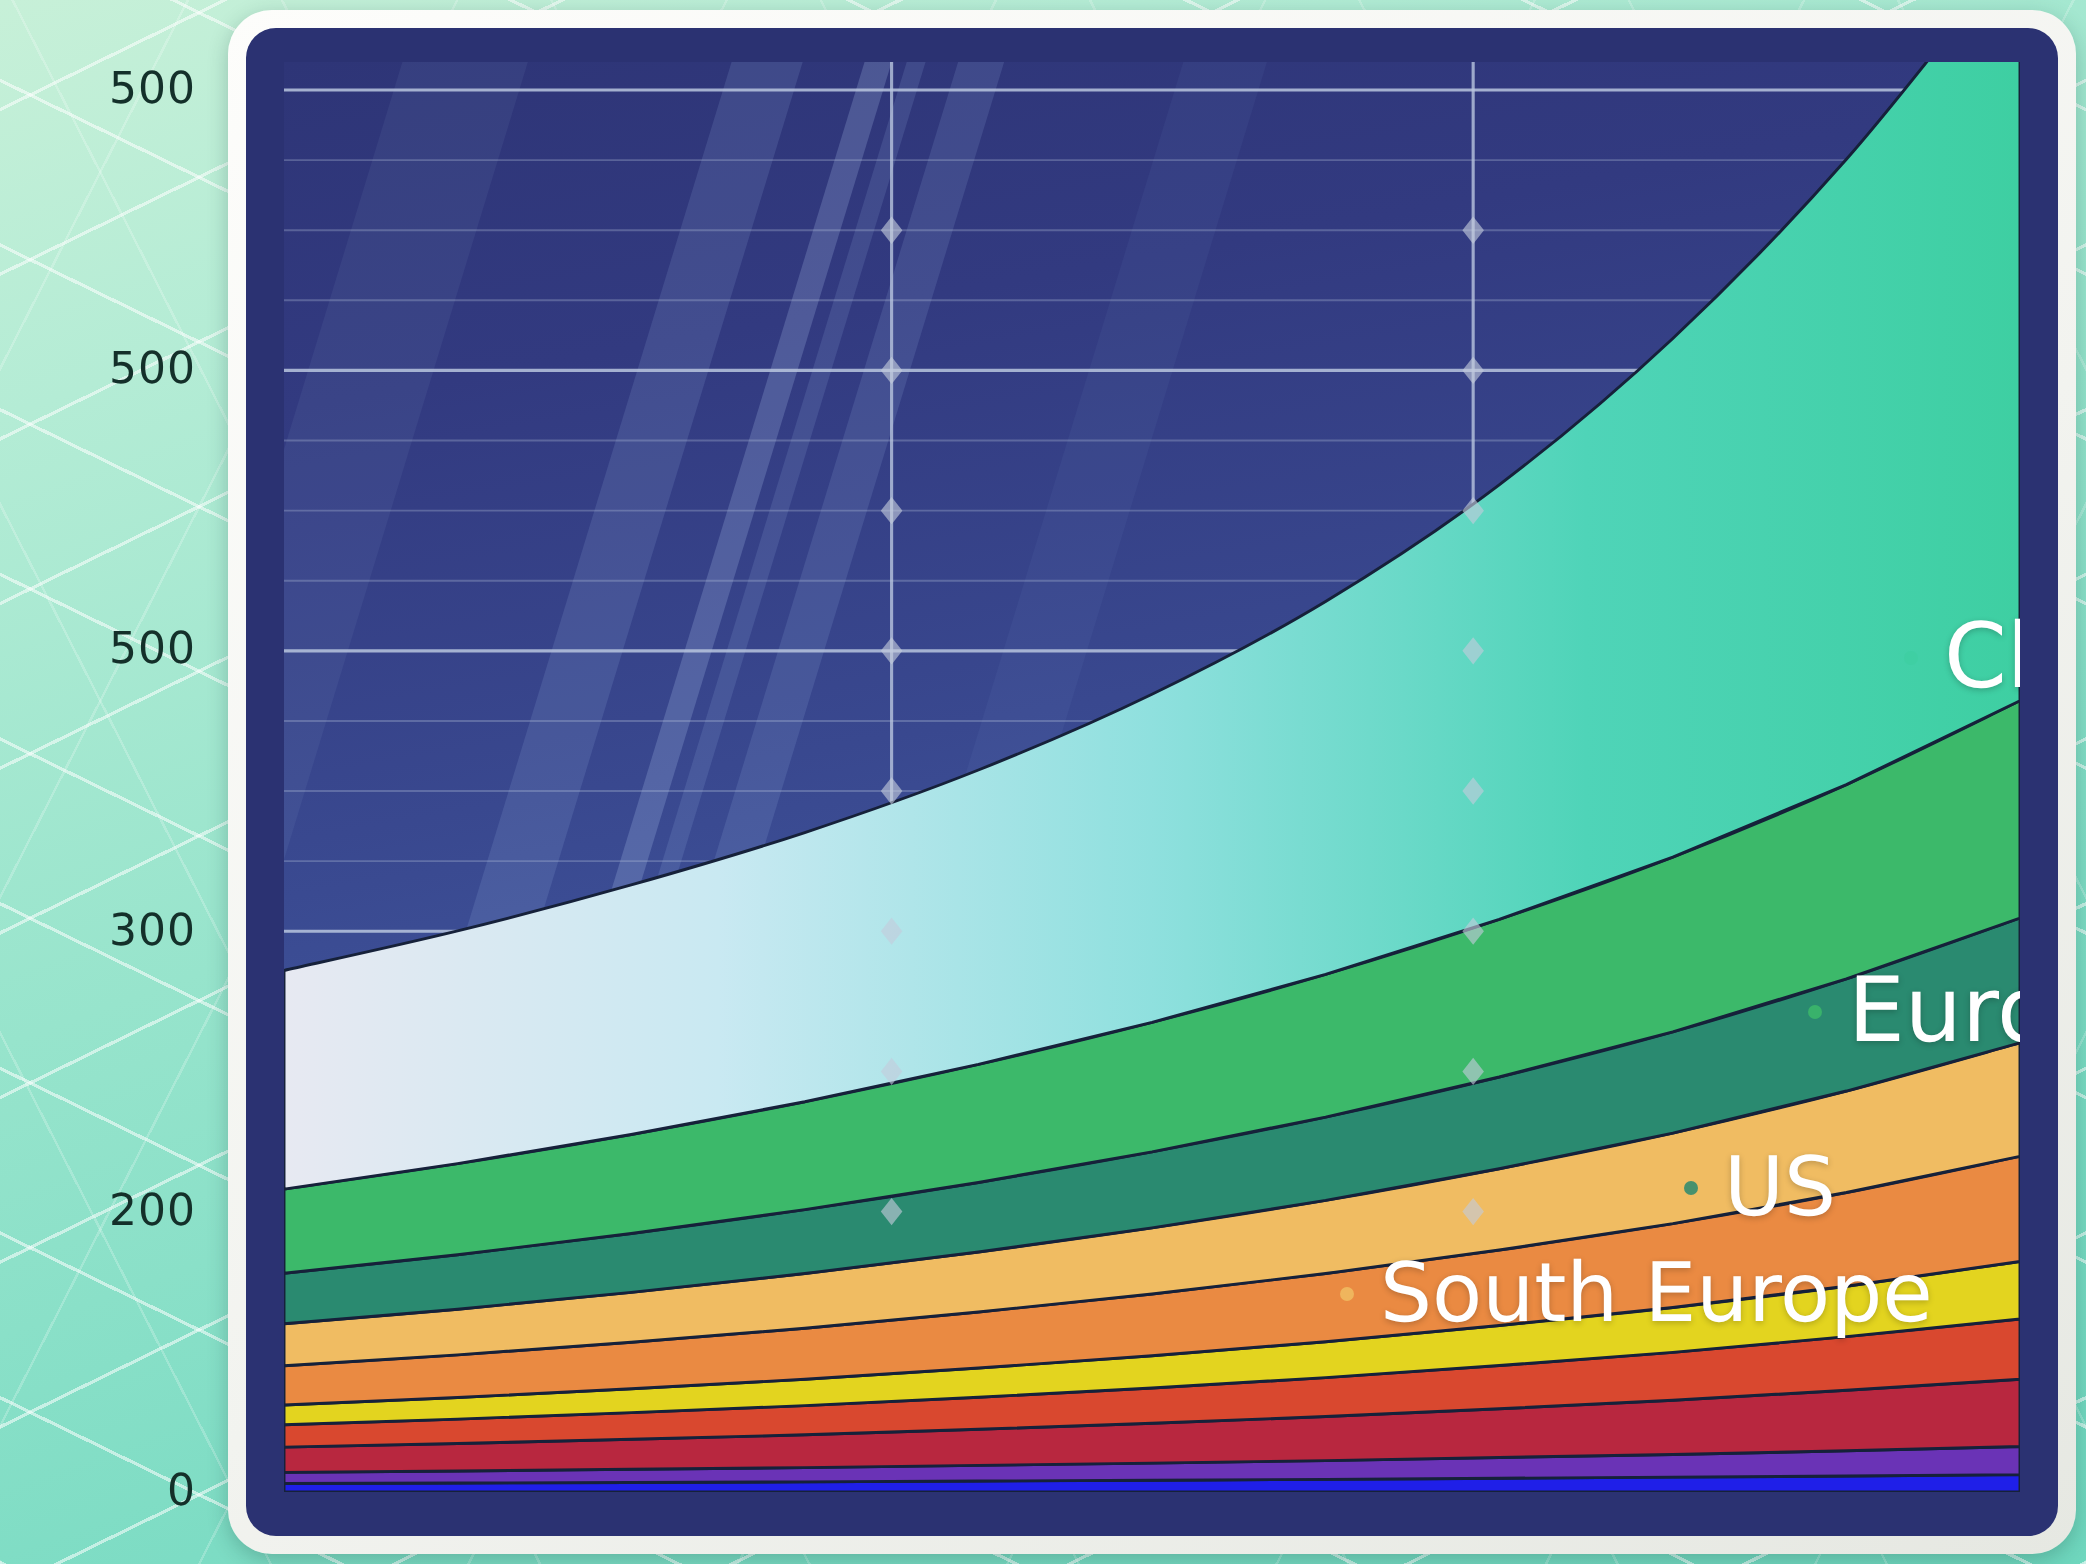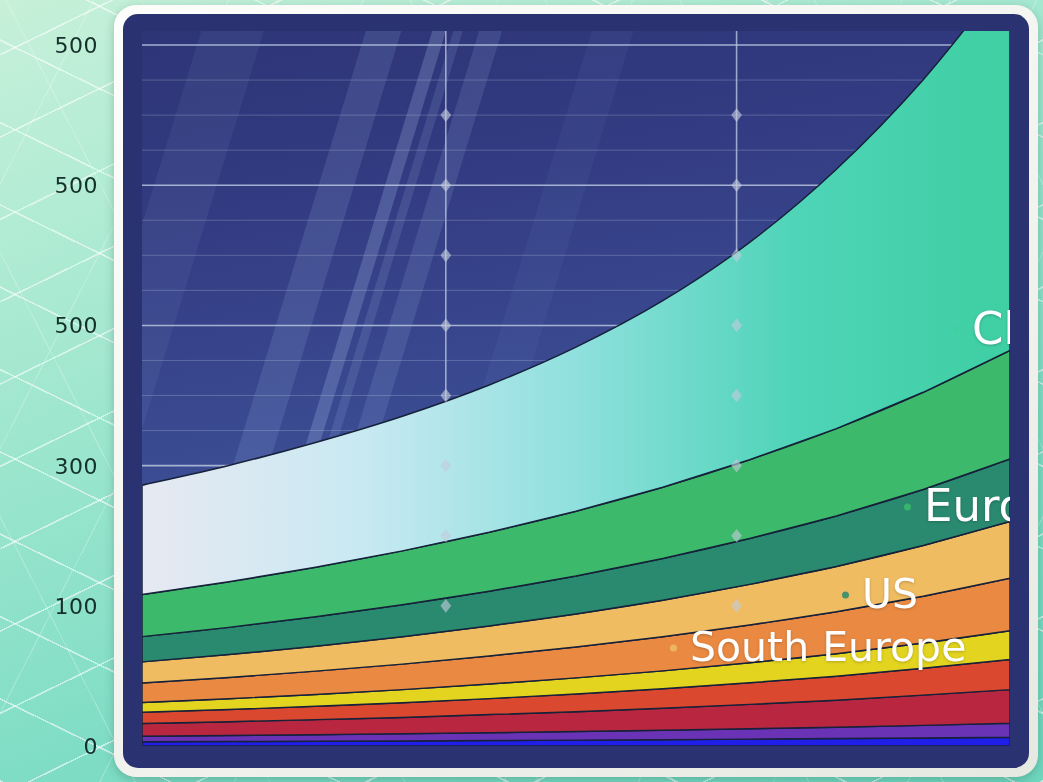--- a/index.html
+++ b/index.html
@@ -94,21 +94,21 @@
 
 <div id="page-bg">
   <div id="page-bg-lattice"></div>
 </div>
 
 <div id="y-axis">
     <div class="ytick" style="top: 45.0196px;">500</div>
     <div class="ytick" style="top: 185.216px;">500</div>
     <div class="ytick" style="top: 325.412px;">500</div>
     <div class="ytick" style="top: 465.608px;">300</div>
-    <div class="ytick" style="top: 605.804px;">100</div>
+    <div class="ytick" style="top: 605.804px;">200</div>
     <div class="ytick" style="top: 746px;">0</div>
   </div>
 
 <div id="chart-frame">
   <div id="chart-panel">
 
     <div id="plot">
       <div id="plot-bg"></div>
       <div id="plot-streaks">
         <div class="streak" style="left:36%;width:34px;"></div>

